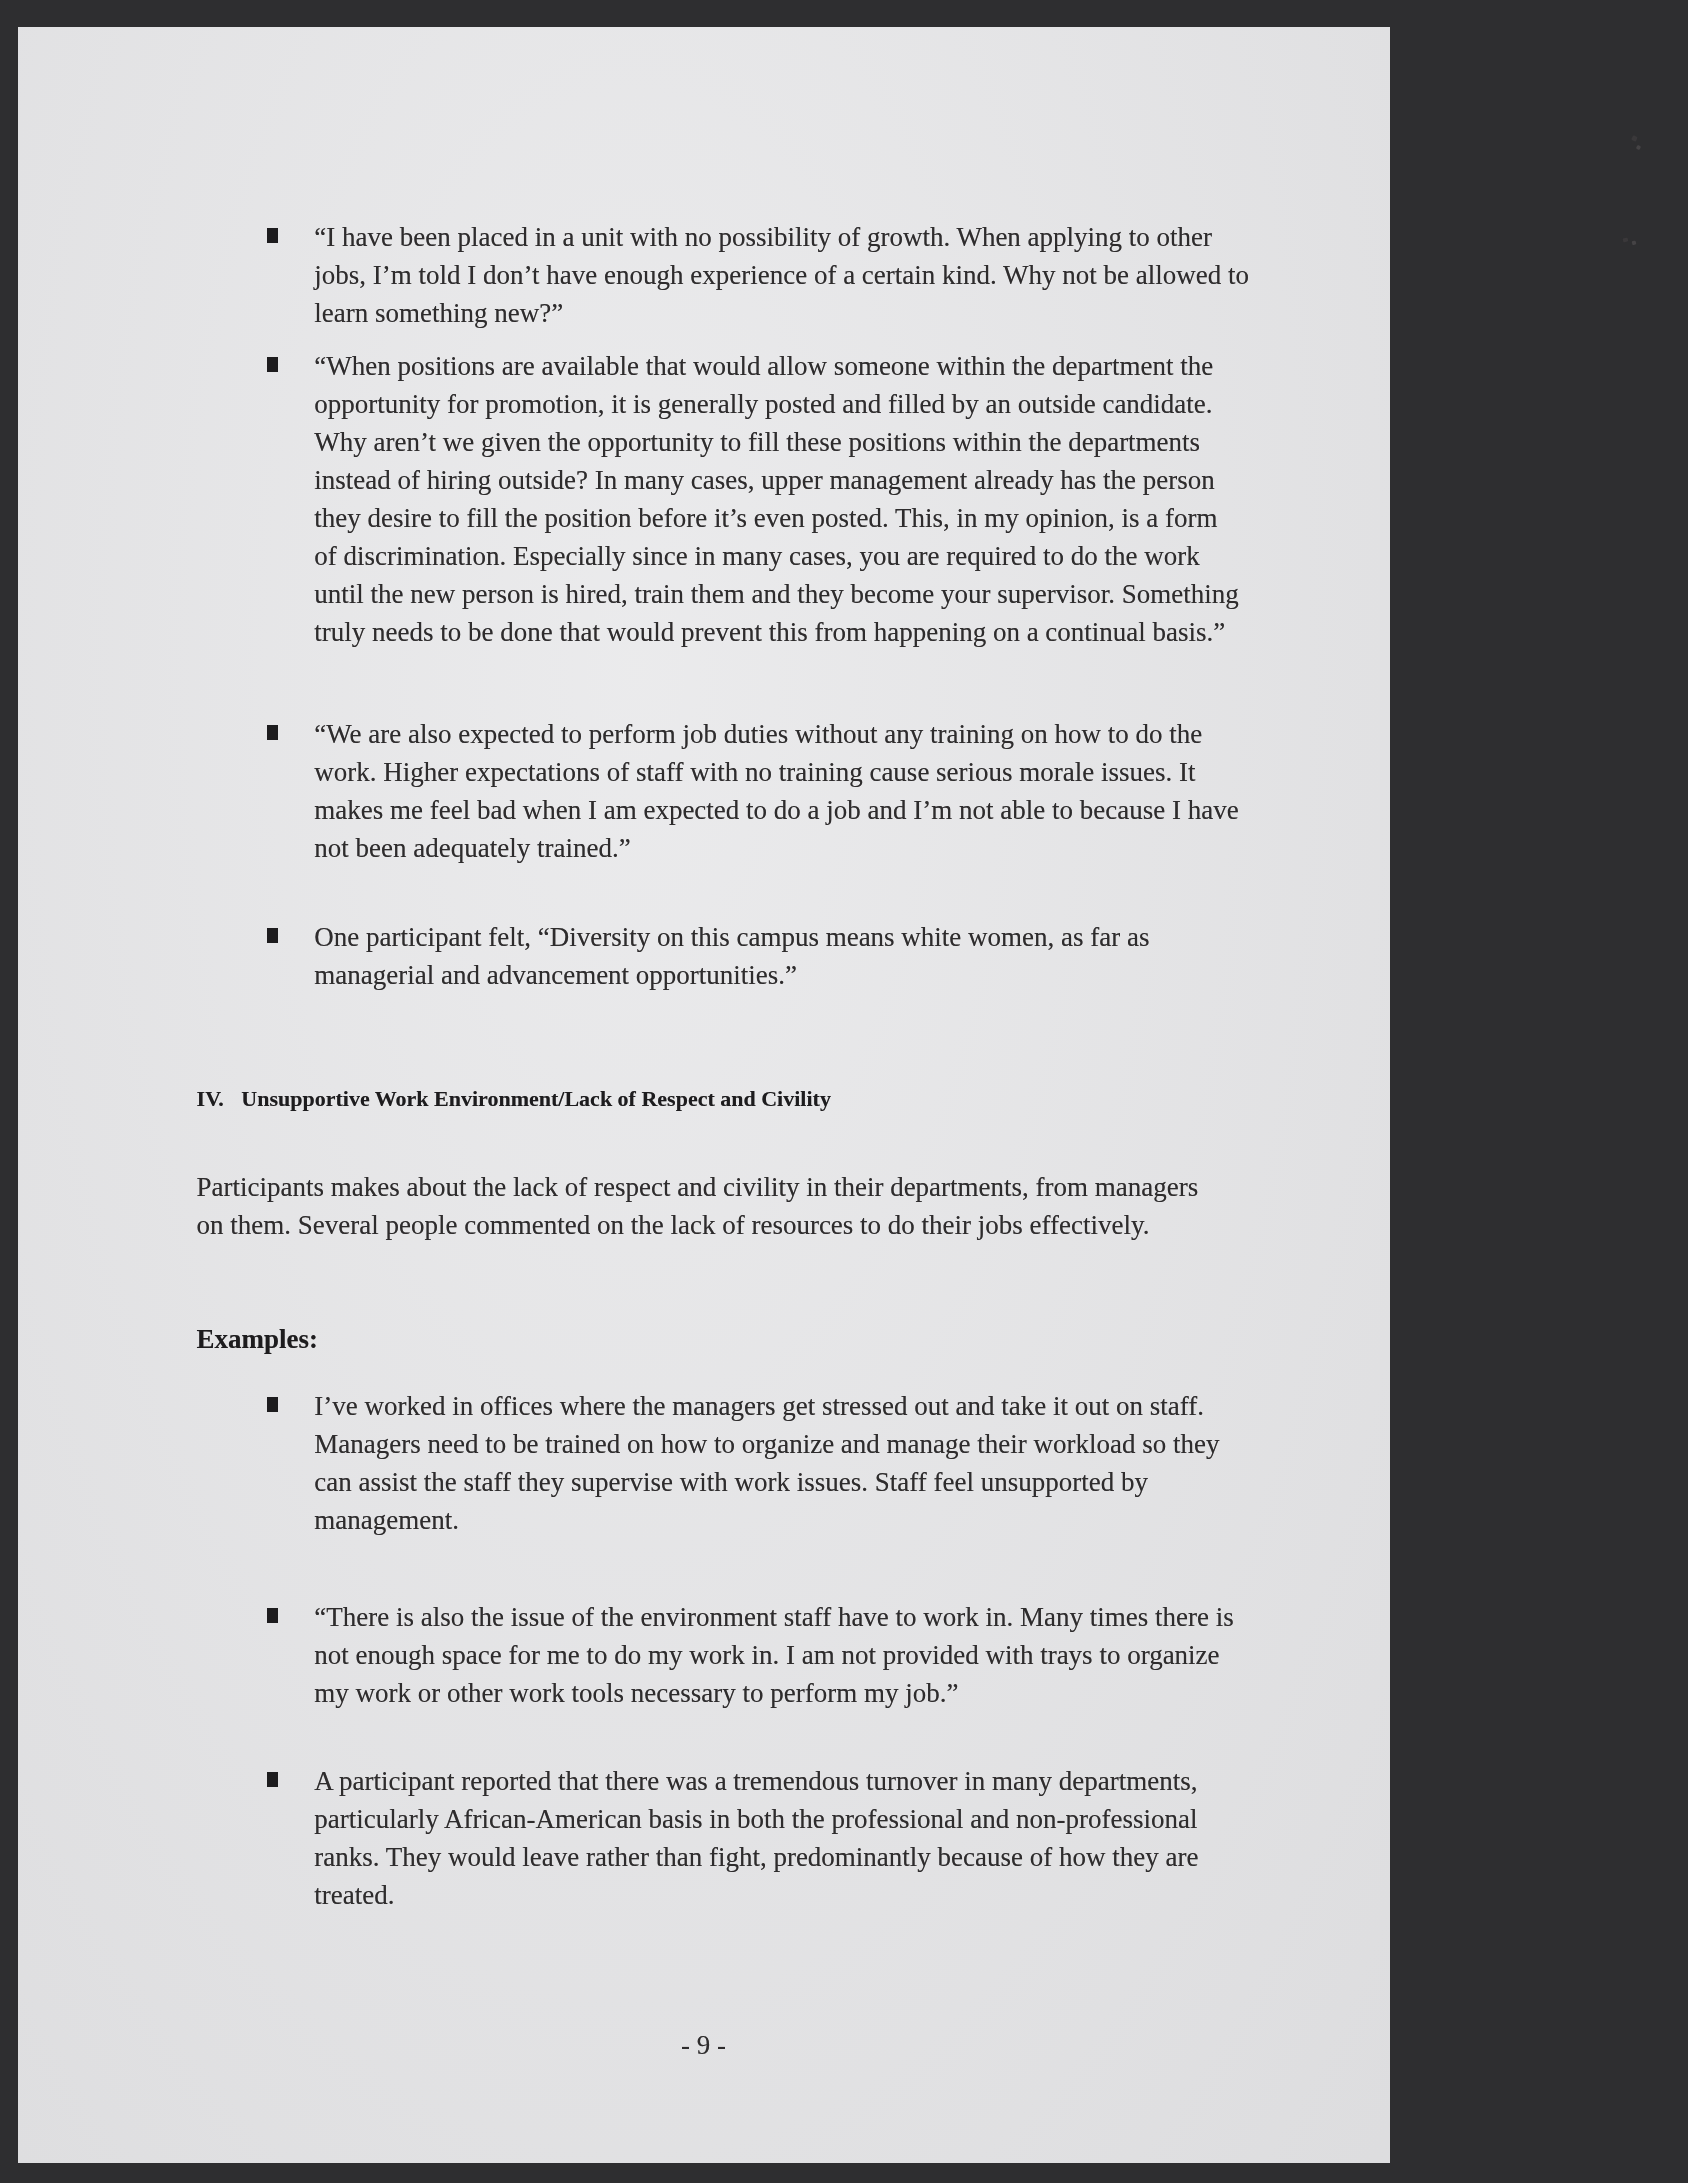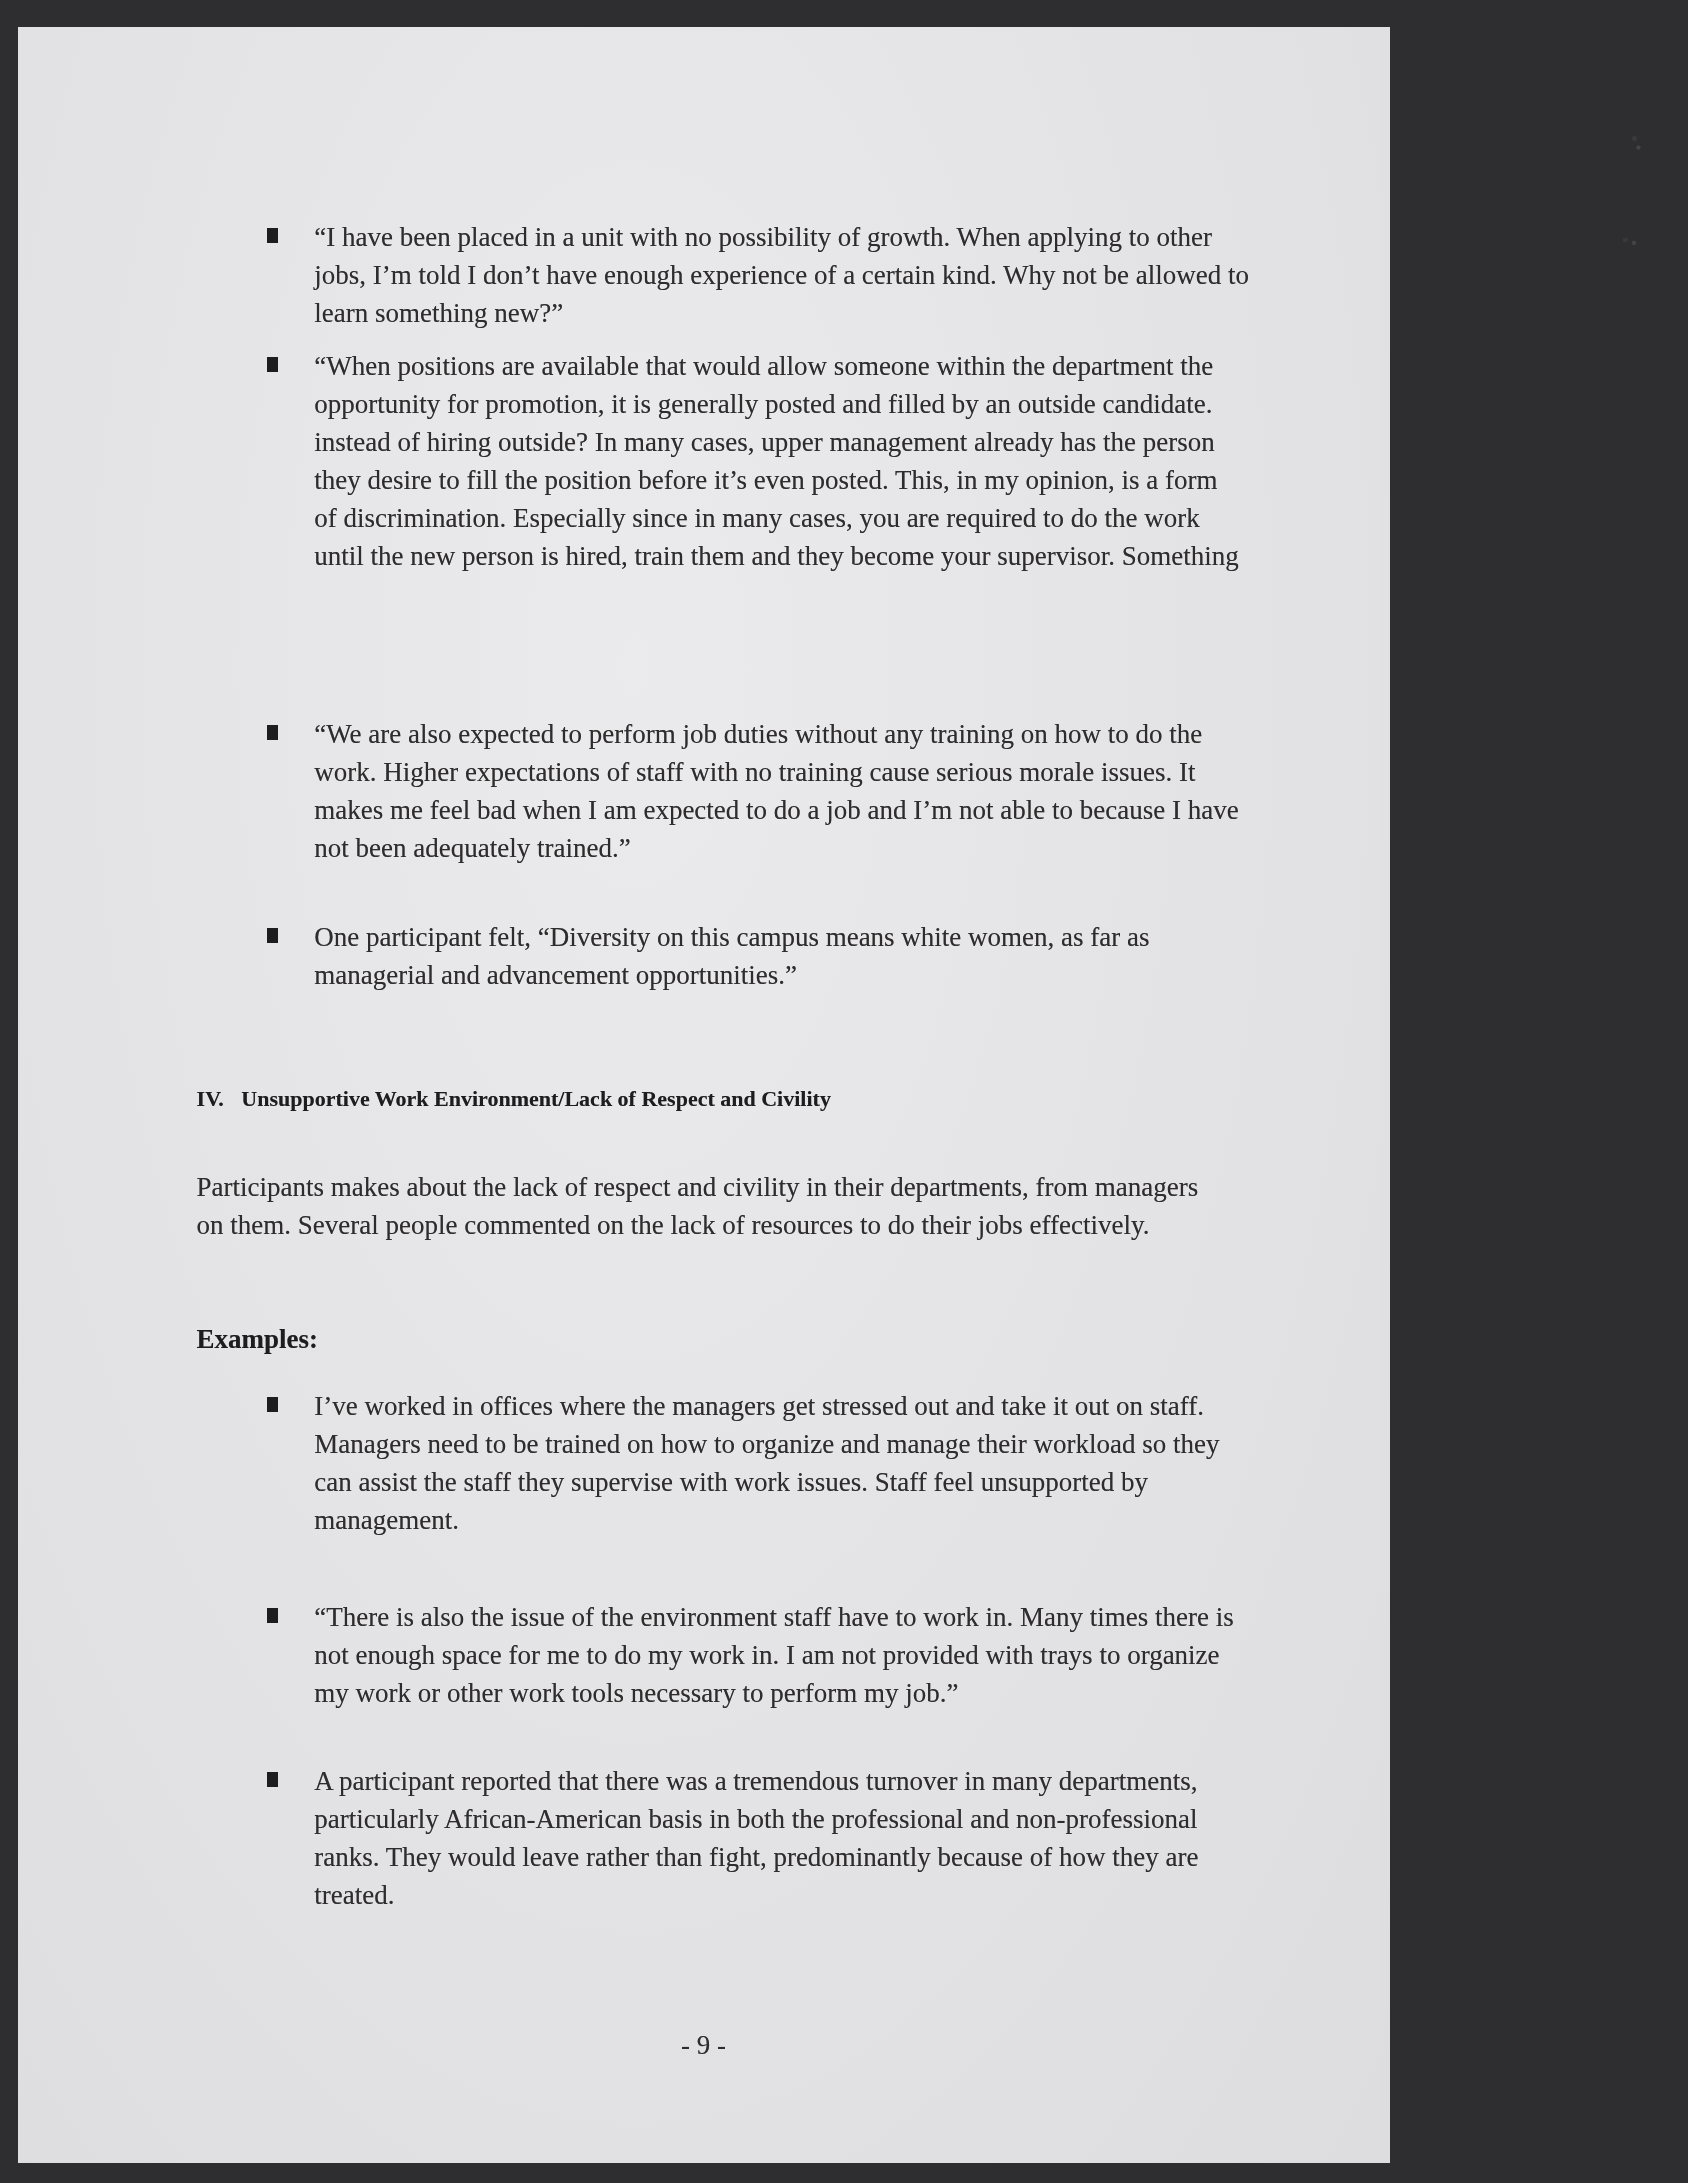--- a/index.html
+++ b/index.html
@@ -89,24 +89,26 @@
         <div class="tline">jobs, I’m told I don’t have enough experience of a certain kind. Why not be allowed to</div>
         <div class="tline">learn something new?”</div>
       </div>
   </div>
 
   <div class="bullet-row" style="top:320px;">
     <div class="marker"></div>
     <div class="btext">
         <div class="tline">“When positions are available that would allow someone within the department the</div>
         <div class="tline">opportunity for promotion, it is generally posted and filled by an outside candidate.</div>
+        <div class="tline">Why aren’t we given the opportunity to fill these positions within the departments</div>
         <div class="tline">instead of hiring outside? In many cases, upper management already has the person</div>
         <div class="tline">they desire to fill the position before it’s even posted. This, in my opinion, is a form</div>
         <div class="tline">of discrimination. Especially since in many cases, you are required to do the work</div>
         <div class="tline">until the new person is hired, train them and they become your supervisor. Something</div>
+        <div class="tline">truly needs to be done that would prevent this from happening on a continual basis.”</div>
       </div>
   </div>
 
   <div class="bullet-row" style="top:688px;">
     <div class="marker"></div>
     <div class="btext">
         <div class="tline">“We are also expected to perform job duties without any training on how to do the</div>
         <div class="tline">work. Higher expectations of staff with no training cause serious morale issues. It</div>
         <div class="tline">makes me feel bad when I am expected to do a job and I’m not able to because I have</div>
         <div class="tline">not been adequately trained.”</div>

